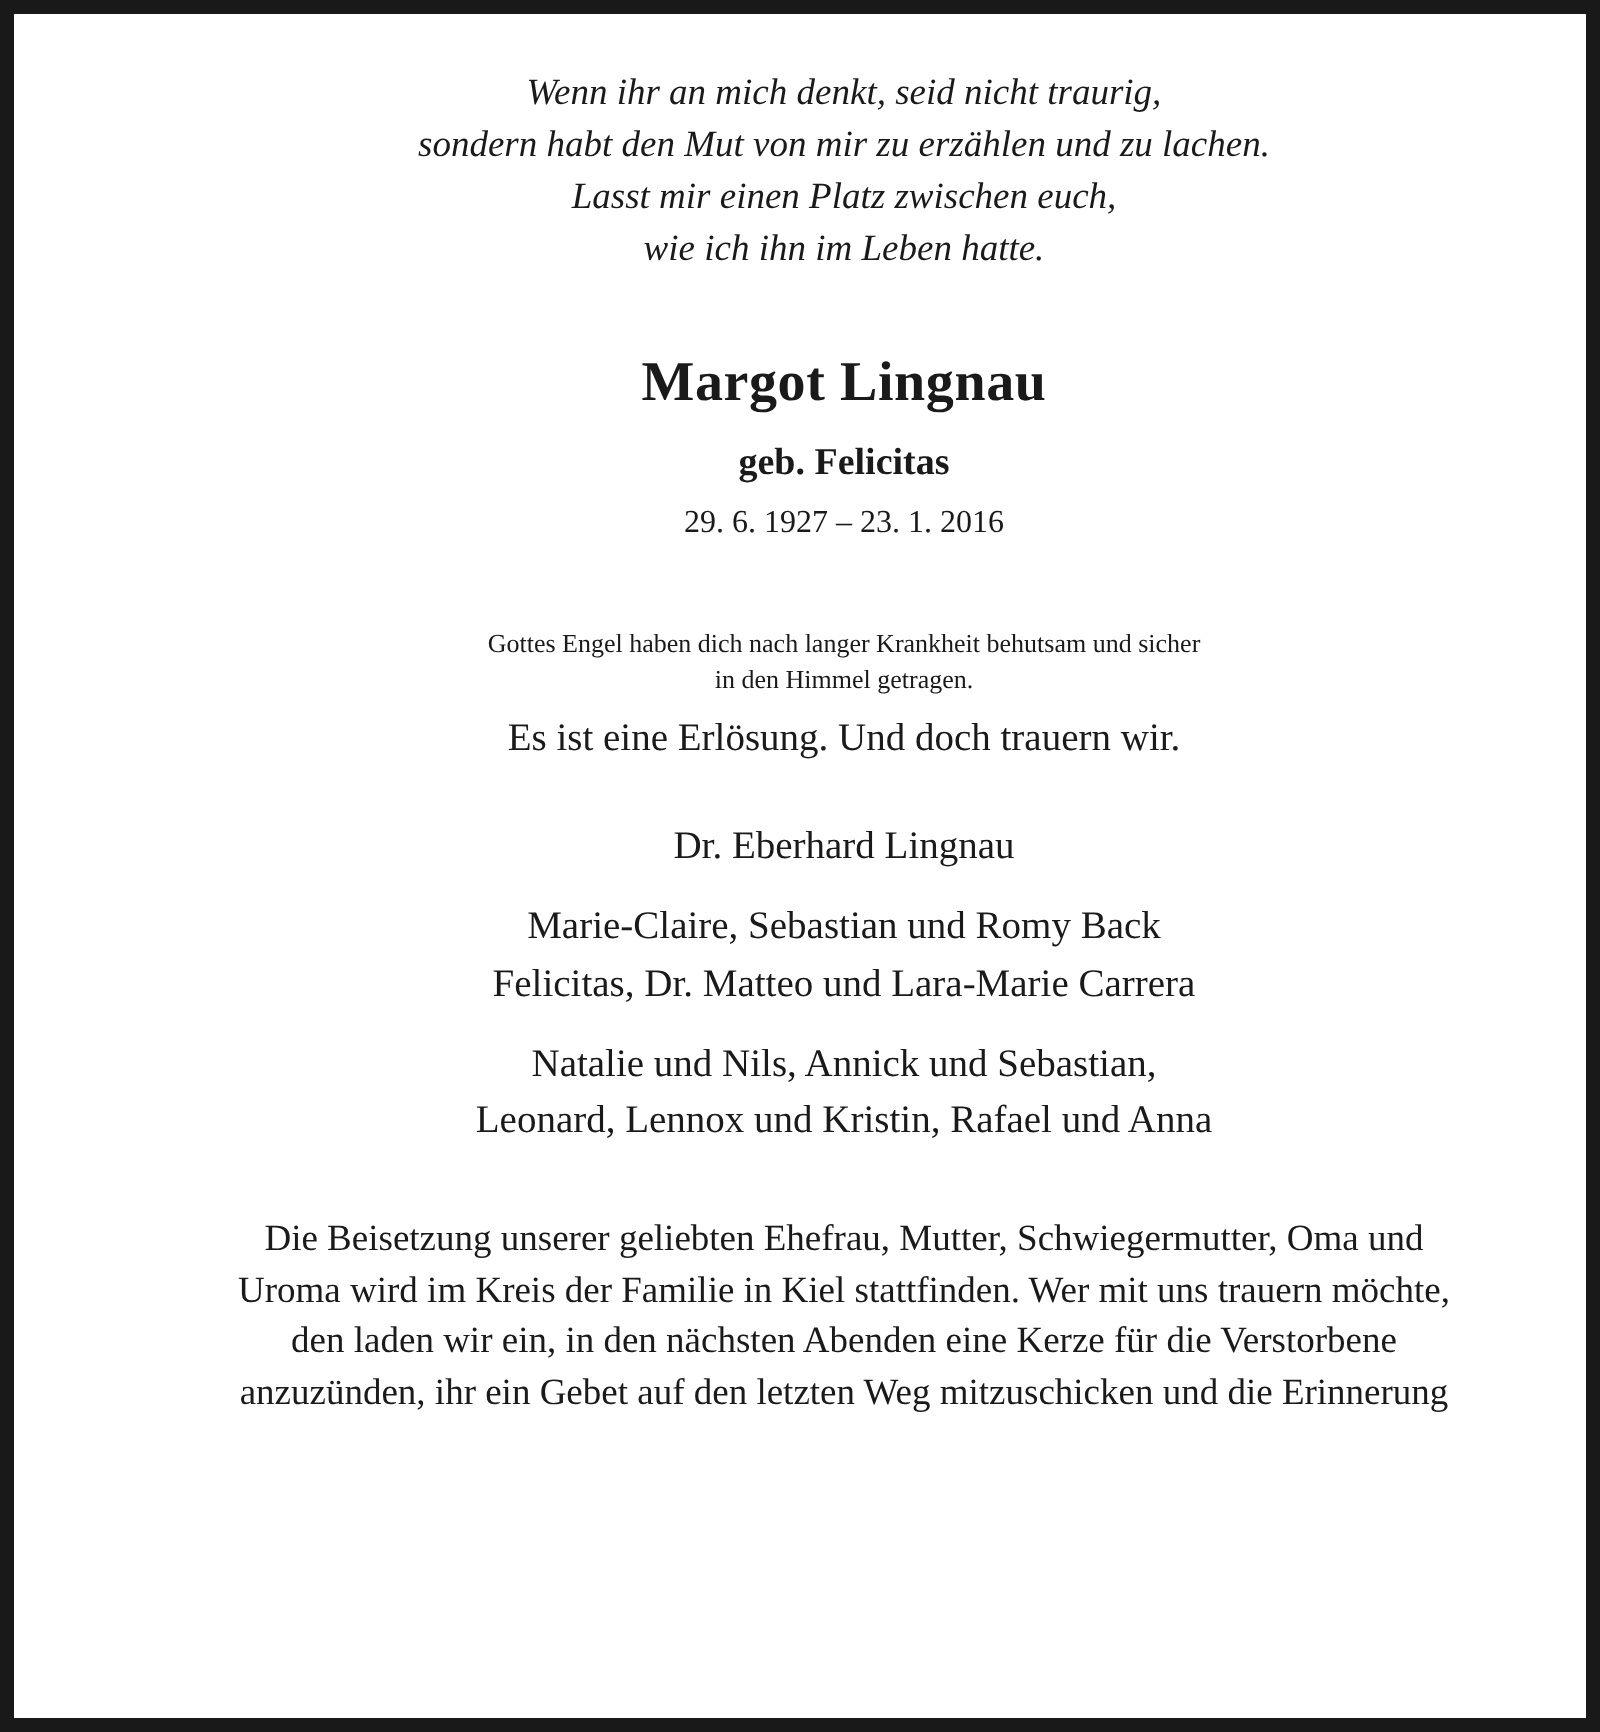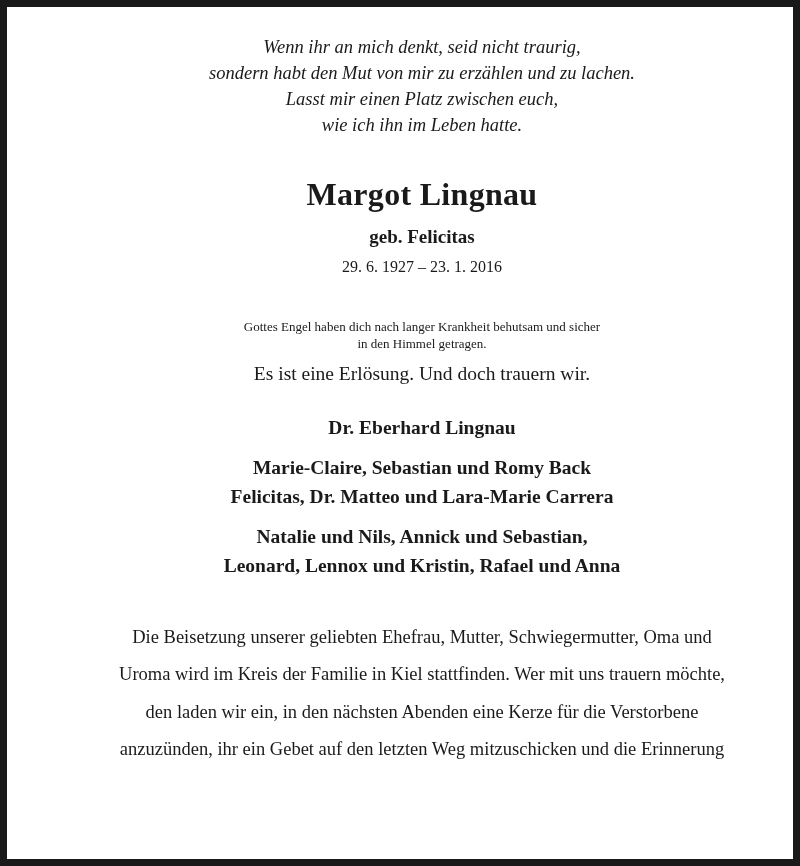--- a/index.html
+++ b/index.html
@@ -46,21 +46,21 @@
     font-size: 18.5px;
     line-height: 1.40;
     margin: 6px 0 0 0;
     width: 100%;
   }
   .epitaph .line { display: block; white-space: nowrap; }
 
   
   .deceased-name {
     font-weight: bold;
-    font-size: 32px;
+    font-size: 28px;
     line-height: 1.1;
     letter-spacing: 0.3px;
     margin: 38px 0 0 0;
   }
   .maiden-name {
     font-weight: bold;
     font-size: 19px;
     line-height: 1.2;
     margin: 14px 0 0 0;
   }
@@ -86,36 +86,36 @@
     margin: 8px 0 0 0;
     white-space: nowrap;
   }
 
   
   .mourners {
     margin: 28px 0 0 0;
     width: 100%;
   }
   .mourner-group {
-    font-weight: bold;
+    font-weight: normal;
     font-size: 19.5px;
     line-height: 1.48;
     margin: 0 0 11px 0;
   }
   .mourner-group:last-child { margin-bottom: 0; }
   .mourner-group .line { display: block; white-space: nowrap; }
 
   
   .arrangements {
     font-size: 18.5px;
     line-height: 1.38;
     margin: 32px 0 0 0;
     width: 100%;
   }
-  .arrangements .line { display: block; white-space: nowrap; margin-top: 12px; }
+  .arrangements .line { display: block; white-space: nowrap; }
 </style>
 </head>
 <body>
 
 <div class="obituary-frame">
   <div class="inner-gap"></div>
 
   <div class="notice-body">
 
     <div class="epitaph">

